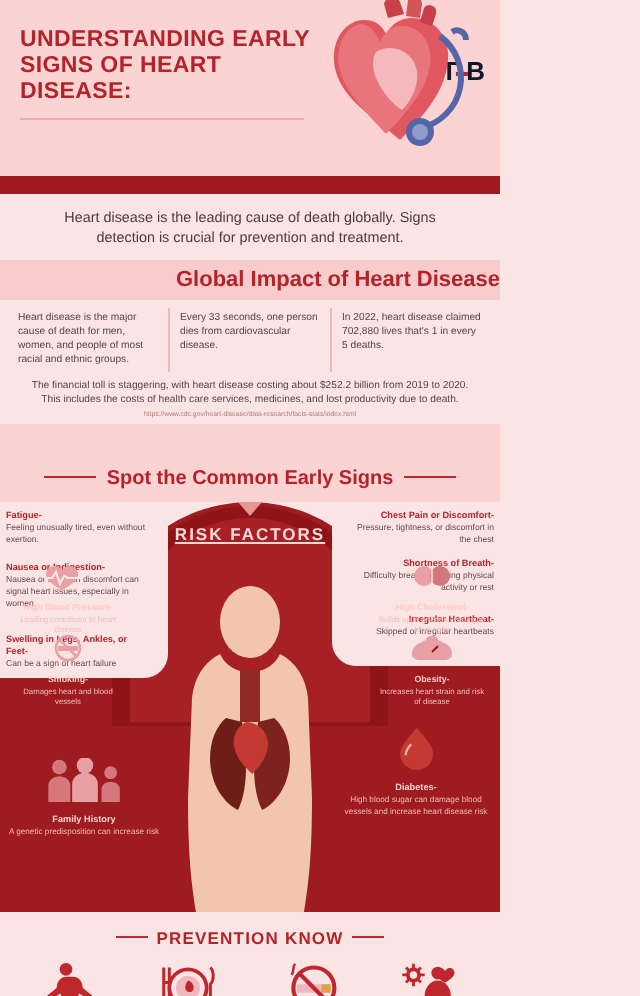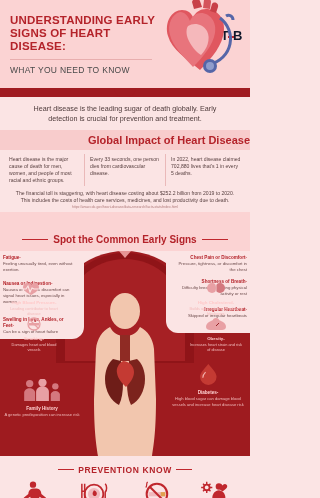--- a/index.html
+++ b/index.html
@@ -146,21 +146,20 @@
 </style>
 </head>
 <body>
 
 <div class="page">
 
   <div class="header">
     <div class="header-text">
       <div class="h-title">UNDERSTANDING EARLY SIGNS OF HEART DISEASE:</div>
       <div class="h-rule"></div>
-      <div class="h-sub">WHAT YOU NEED TO KNOW</div>
     </div>
 
     <div class="logo">
       <span>T</span><span class="bar"></span><span>B</span>
     </div>
 
     <svg class="heart-art" viewBox="0 0 102 92">
       <path d="M20 40c-4-14 4-26 14-26 6 0 9 3 11 7 3-5 7-8 13-8 11 0 19 9 18 21-1 15-12 28-24 40C38 62 24 54 20 40z" fill="#e0575f"></path>
       <path d="M32 16c-8 2-13 12-10 23 3 12 14 22 23 32 10-10 20-22 22-34 2-11-5-20-14-20-5 0-9 3-11 8-2-5-5-9-10-9z" fill="#e8747c"></path>
       <path d="M40 30c6-4 15-2 19 5 4 8 0 18-6 24-5-3-10-9-13-16-2-5-2-10 0-13z" fill="#f5b8bb"></path>
@@ -169,21 +168,21 @@
       <path d="M64 8c2-3 7-1 6 3l-2 6-6-2z" fill="#c84048"></path>
       <path d="M72 22c8 6 12 16 10 26-2 10-10 18-20 20" stroke="#5566a8" stroke-width="3" fill="none"></path>
       <circle cx="62" cy="70" r="7" fill="#5566a8"></circle>
       <circle cx="62" cy="70" r="4" fill="#8f9ccc"></circle>
       <path d="M78 20c3-2 7 0 7 4" stroke="#5566a8" stroke-width="3" fill="none"></path>
     </svg>
   </div>
 
   <div class="divider"></div>
 
-  <div class="intro">Heart disease is the leading sugar of death globally. Early detection is crucial for prevention and treatment.</div>
+  <div class="intro">Heart disease is the leading cause of death globally. Signs detection is crucial for prevention and treatment.</div>
 
   <div class="gi-band">
     <div class="gi-title">Global Impact of Heart Disease</div>
   </div>
 
   <div class="stats">
     <div class="stat">Heart disease is the major cause of death for men, women, and people of most racial and ethnic groups.</div>
     <div class="stat">Every 33 seconds, one person dies from cardiovascular disease.</div>
     <div class="stat">In 2022, heart disease claimed 702,880 lives that's 1 in every 5 deaths.</div>
   </div>
@@ -193,20 +192,21 @@
   <div class="spot">
     <span class="spot-title">Spot the Common Early Signs</span>
     <div class="arrow-down"></div>
   </div>
 
   <div class="body-wrap">
     <div class="red-panel"></div>
     <div class="red-top"></div>
     <div class="disc"></div>
     <div class="disc-inner"></div>
+    <div class="rf-label">RISK FACTORS</div>
 
     <svg class="torso" viewBox="0 0 64 165">
       <ellipse cx="32" cy="20" rx="15" ry="18" fill="#f2c6ae"></ellipse>
       <path d="M17 36c-8 4-13 12-14 22l-2 50c0 30 2 45 4 57h54c2-12 4-27 4-57l-2-50c-1-10-6-18-14-22-3 6-8 9-15 9s-12-3-15-9z" fill="#f2c6ae"></path>
       <path d="M27 44h10v26H27z" fill="#8f2b24"></path>
       <path d="M20 68c-5 4-8 12-8 20 0 12 6 22 14 26 3-6 4-14 4-22l-2-22z" fill="#6e1d18"></path>
       <path d="M44 68c5 4 8 12 8 20 0 12-6 22-14 26-3-6-4-14-4-22l2-22z" fill="#7c231d"></path>
       <path d="M30 70c-4 2-7 7-6 12 1 6 5 10 9 14 4-4 8-9 8-15 0-6-5-11-11-11z" fill="#c43a33"></path>
     </svg>
 

